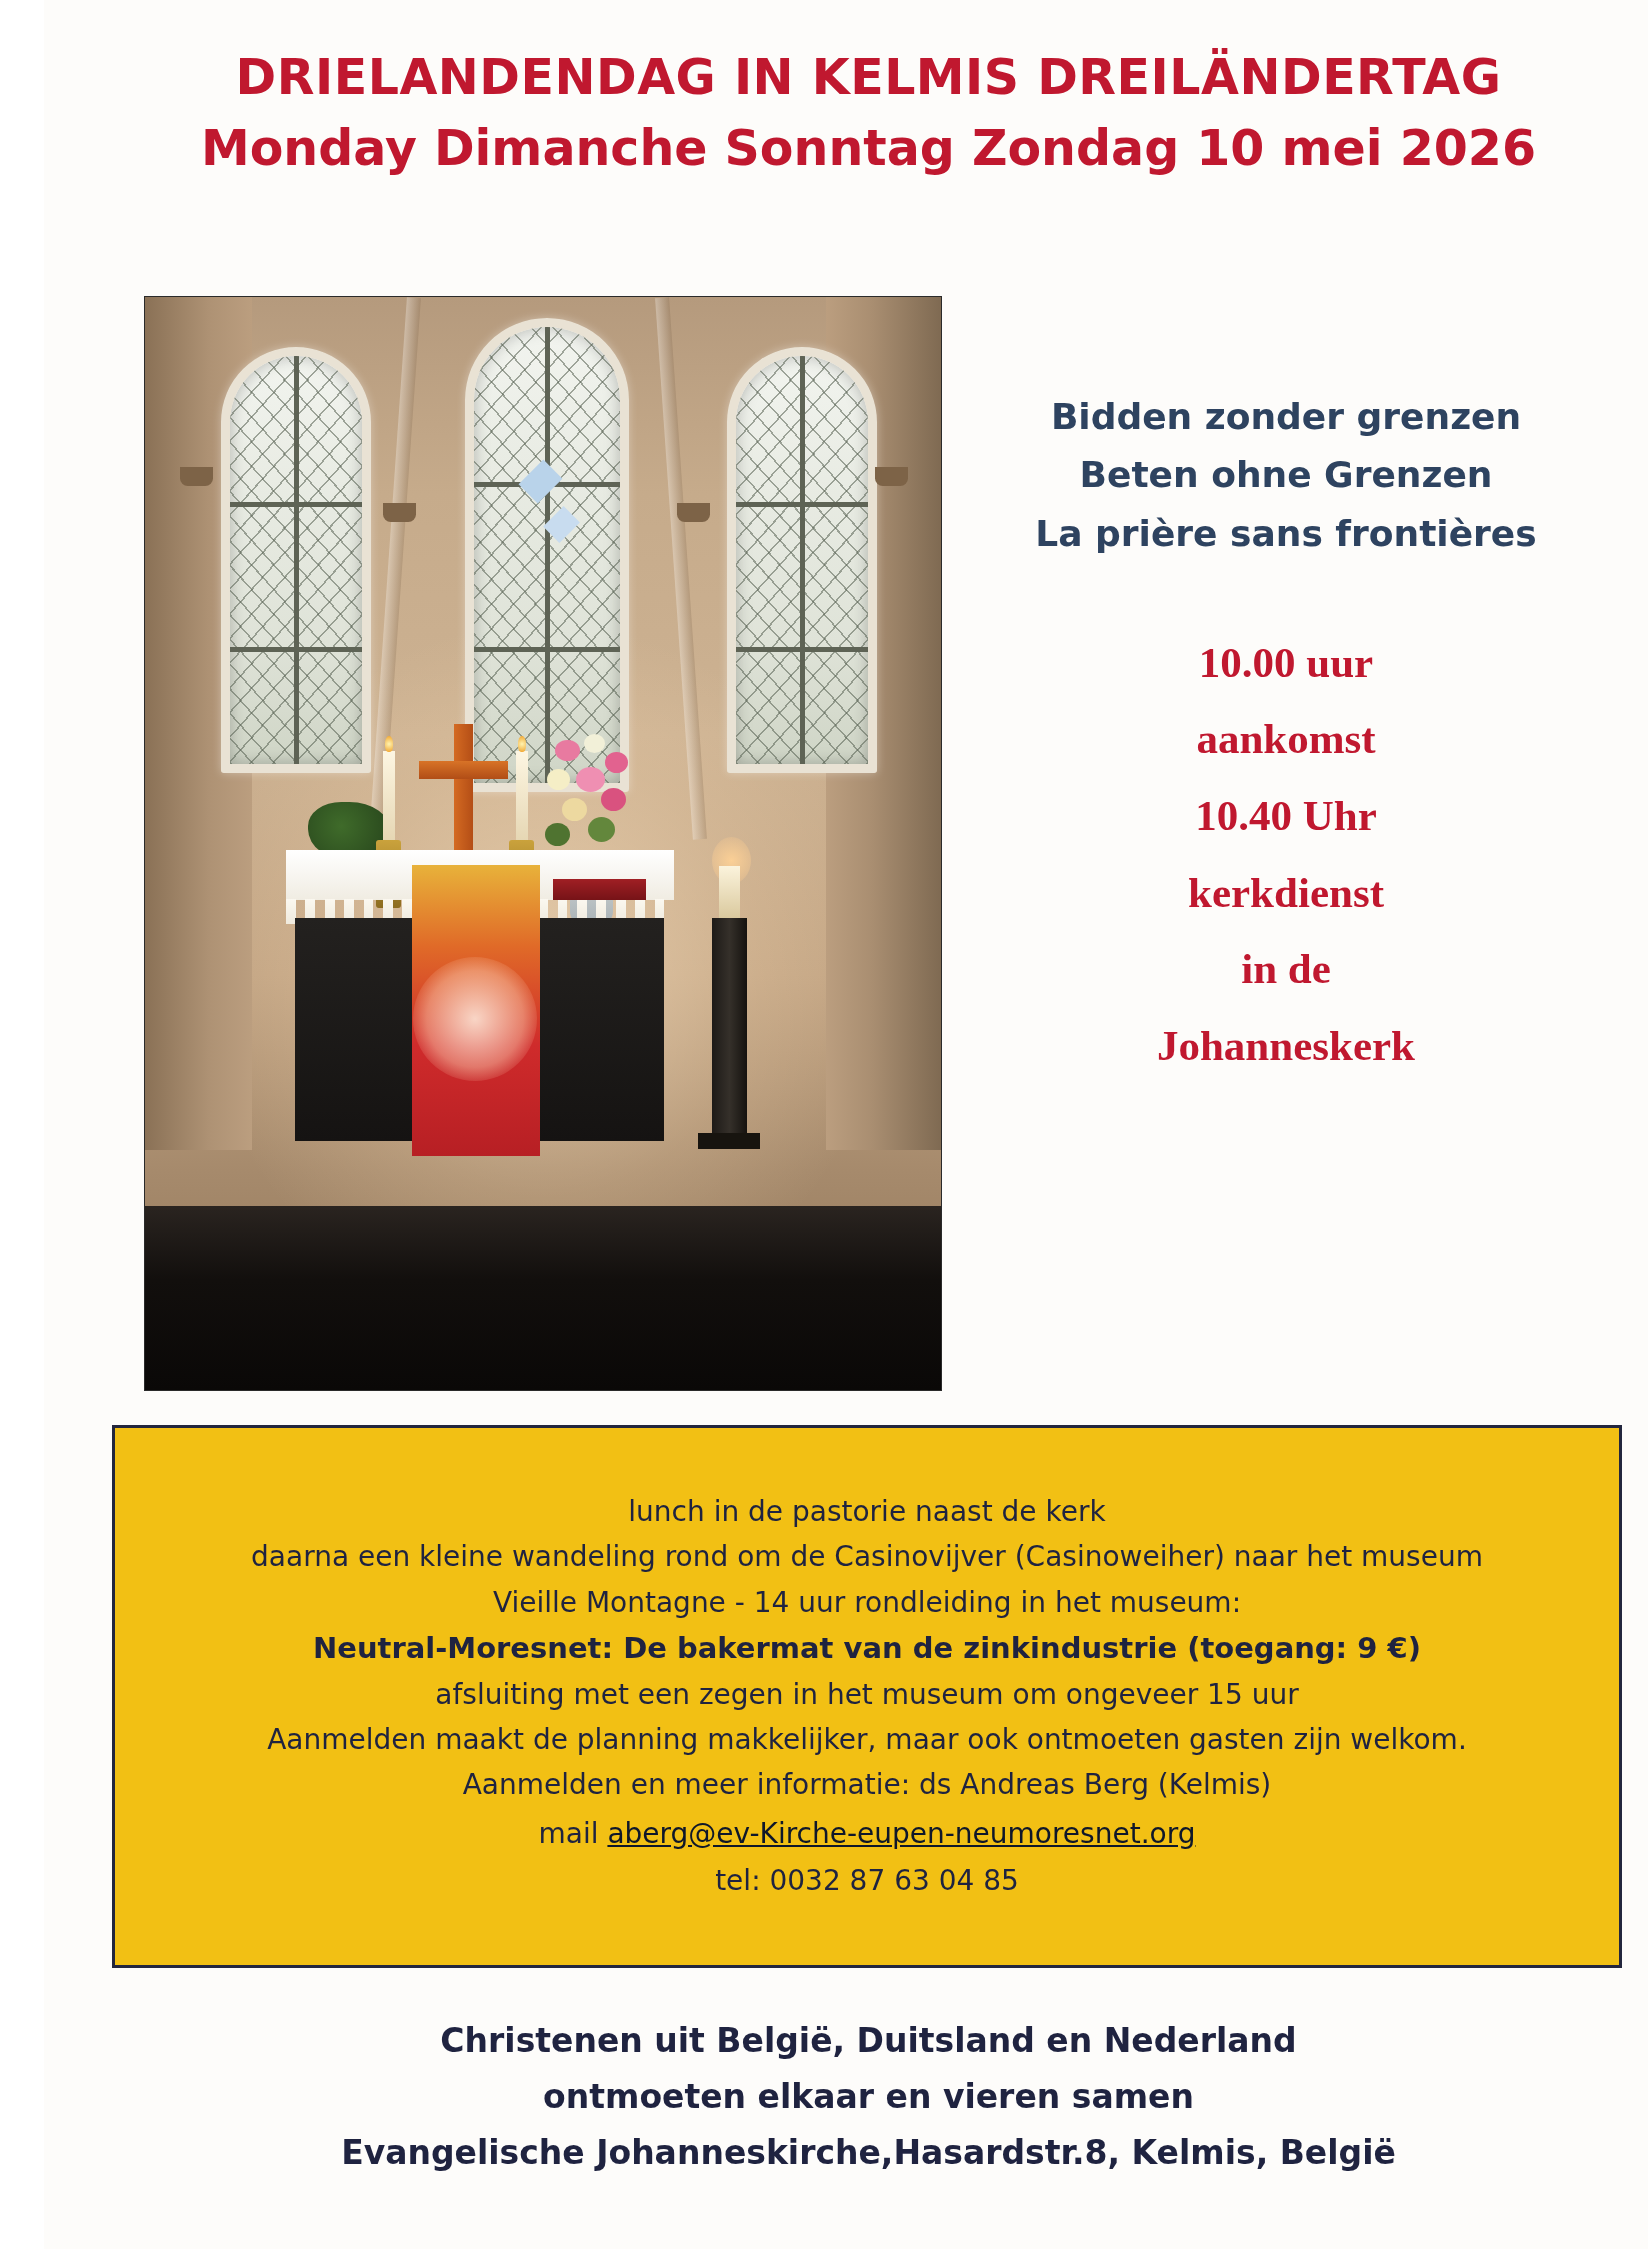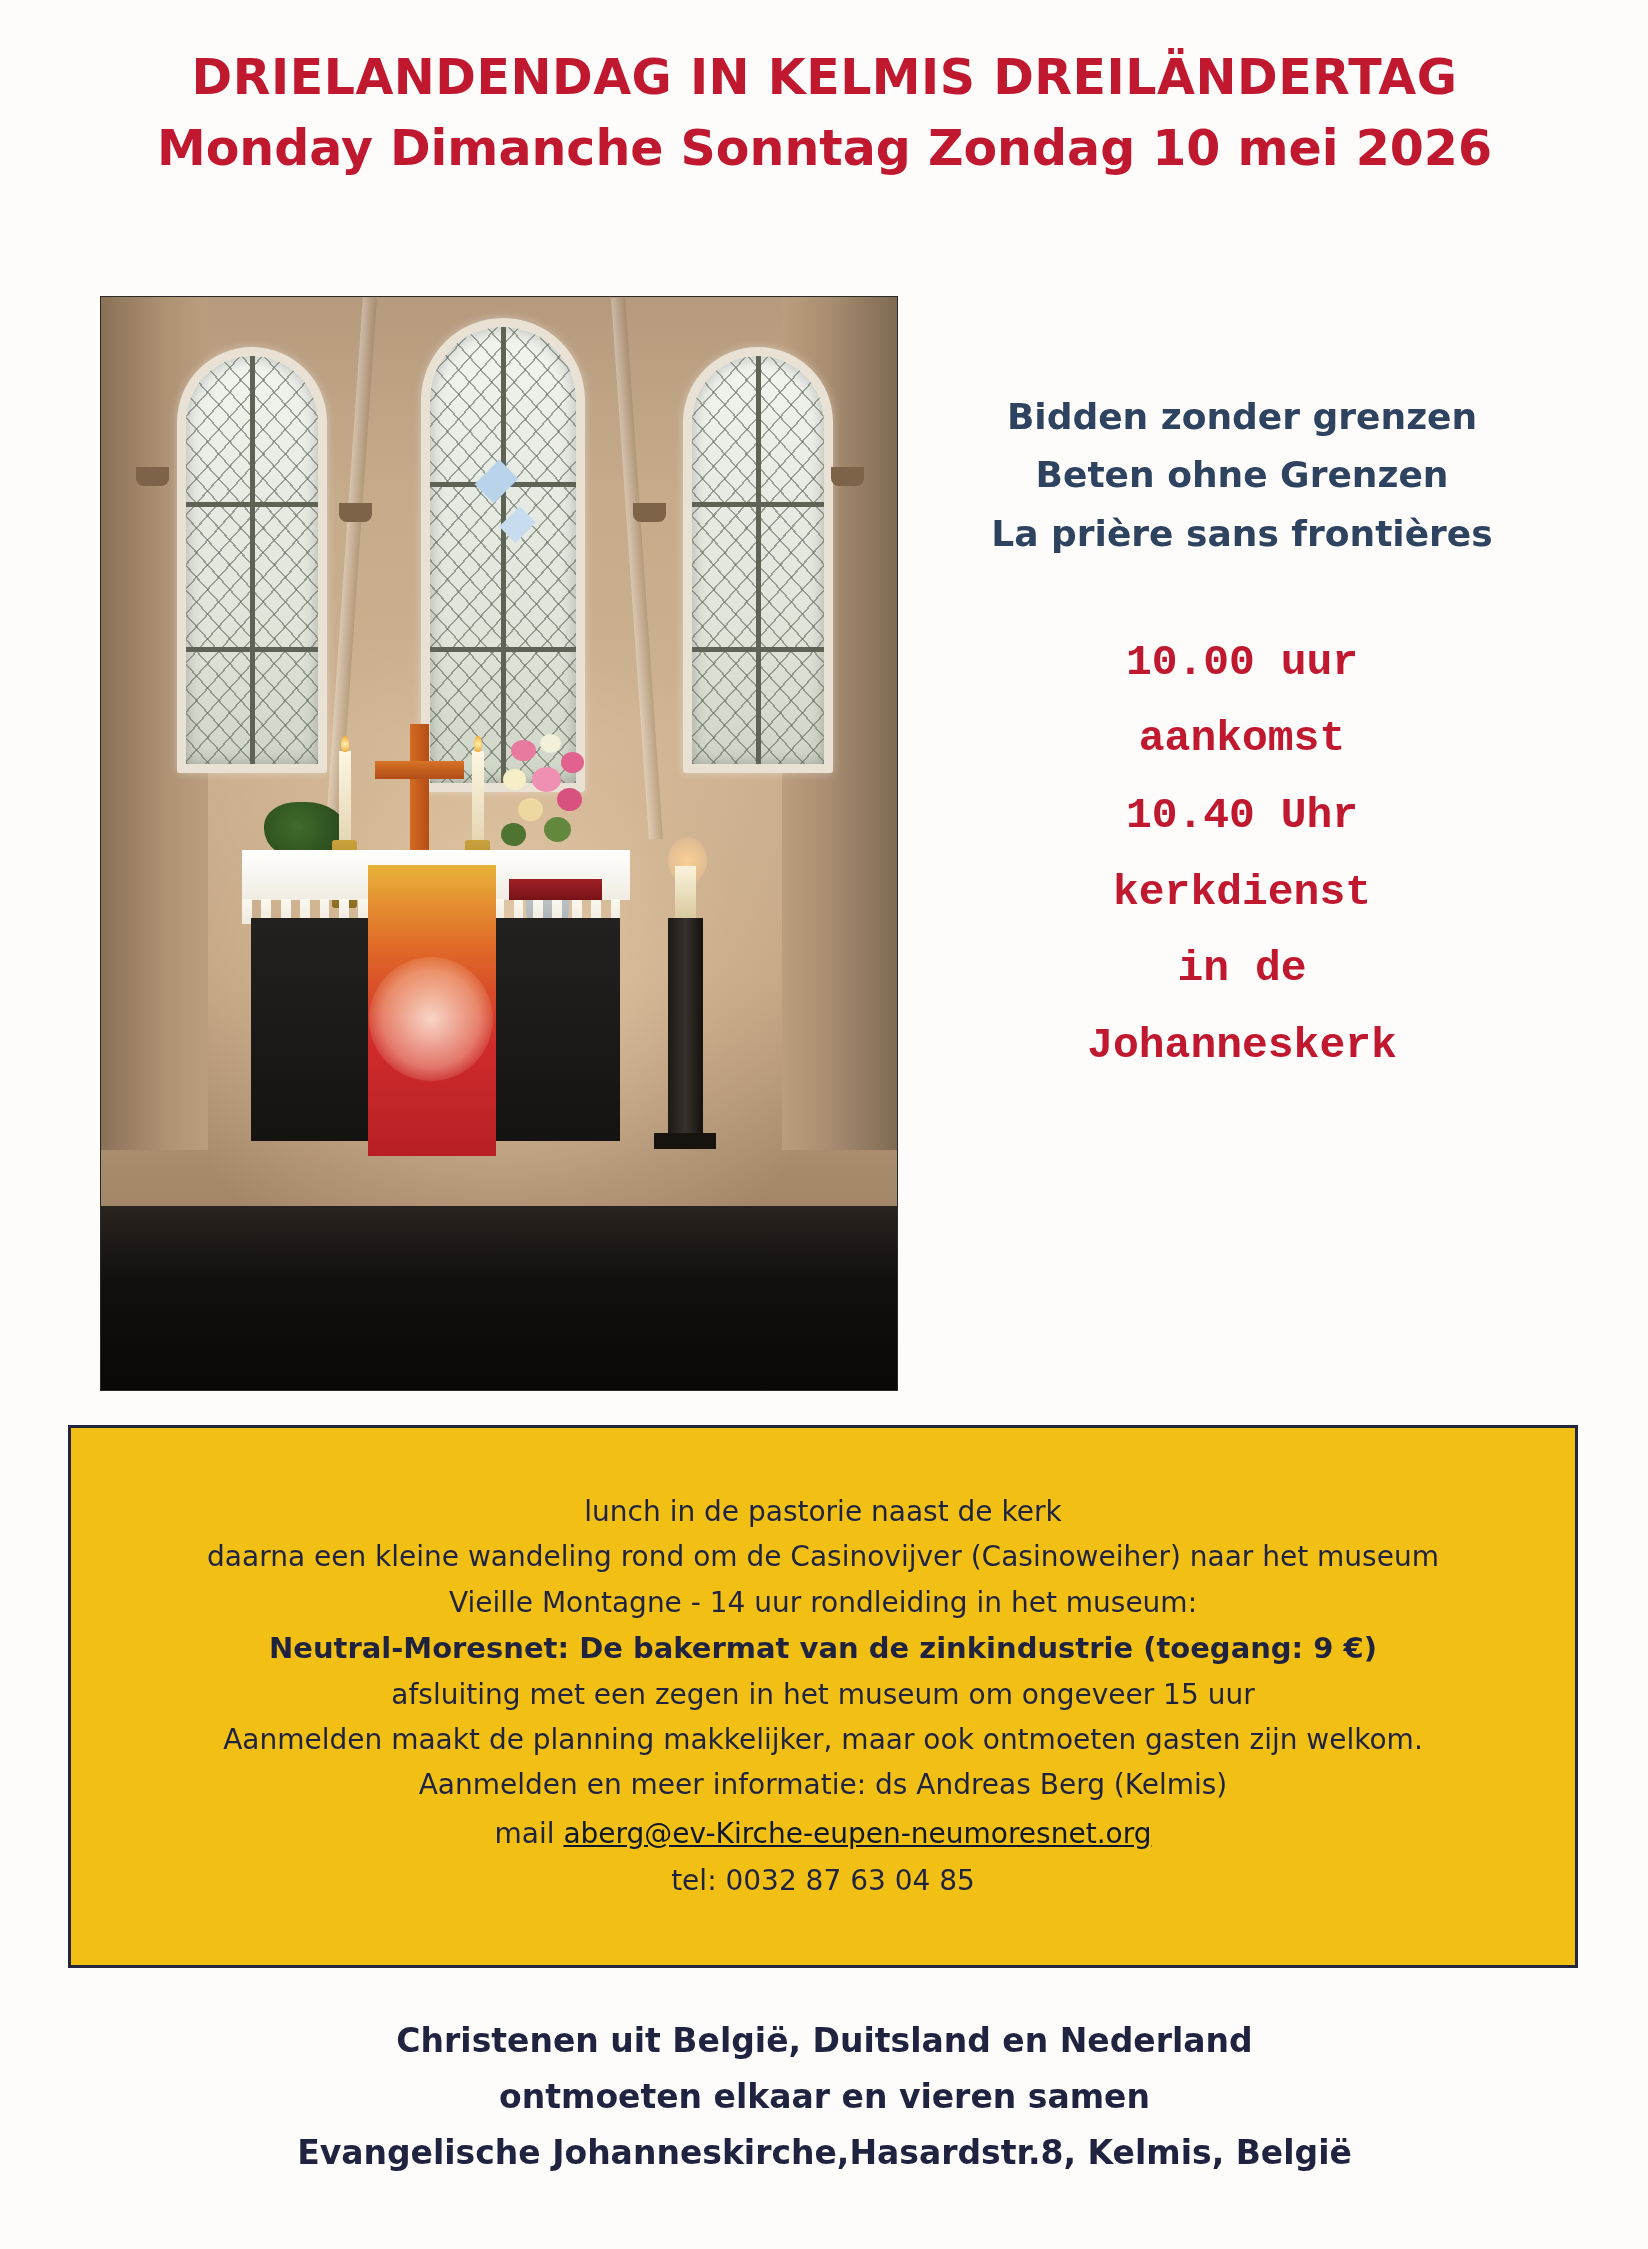--- a/index.html
+++ b/index.html
@@ -11,20 +11,21 @@
     height: 2249px;
     background: #ffffff;
     font-family: "DejaVu Sans", sans-serif;
     position: relative;
     overflow: hidden;
   }
   .page {
     position: absolute;
     inset: 0;
     background: #fdfcfa;
+    margin-left: 44px;
   }
 
   
   .title-block {
     position: absolute;
     left: 0;
     top: 50px;
     width: 1649px;
     text-align: center;
   }
@@ -251,21 +252,21 @@
     line-height: 1.62;
     font-family: "DejaVu Sans", sans-serif;
     white-space: nowrap;
   }
   .times {
     margin-top: 62px;
     color: #c0182f;
     font-size: 43px;
     font-weight: bold;
     line-height: 1.78;
-    font-family: Liberation Mono, monospace;
+    font-family: Liberation Serif, serif;
     white-space: nowrap;
   }
 
   
   .yellow-box {
     position: absolute;
     left: 68px;
     top: 1425px;
     width: 1510px;
     height: 543px;

